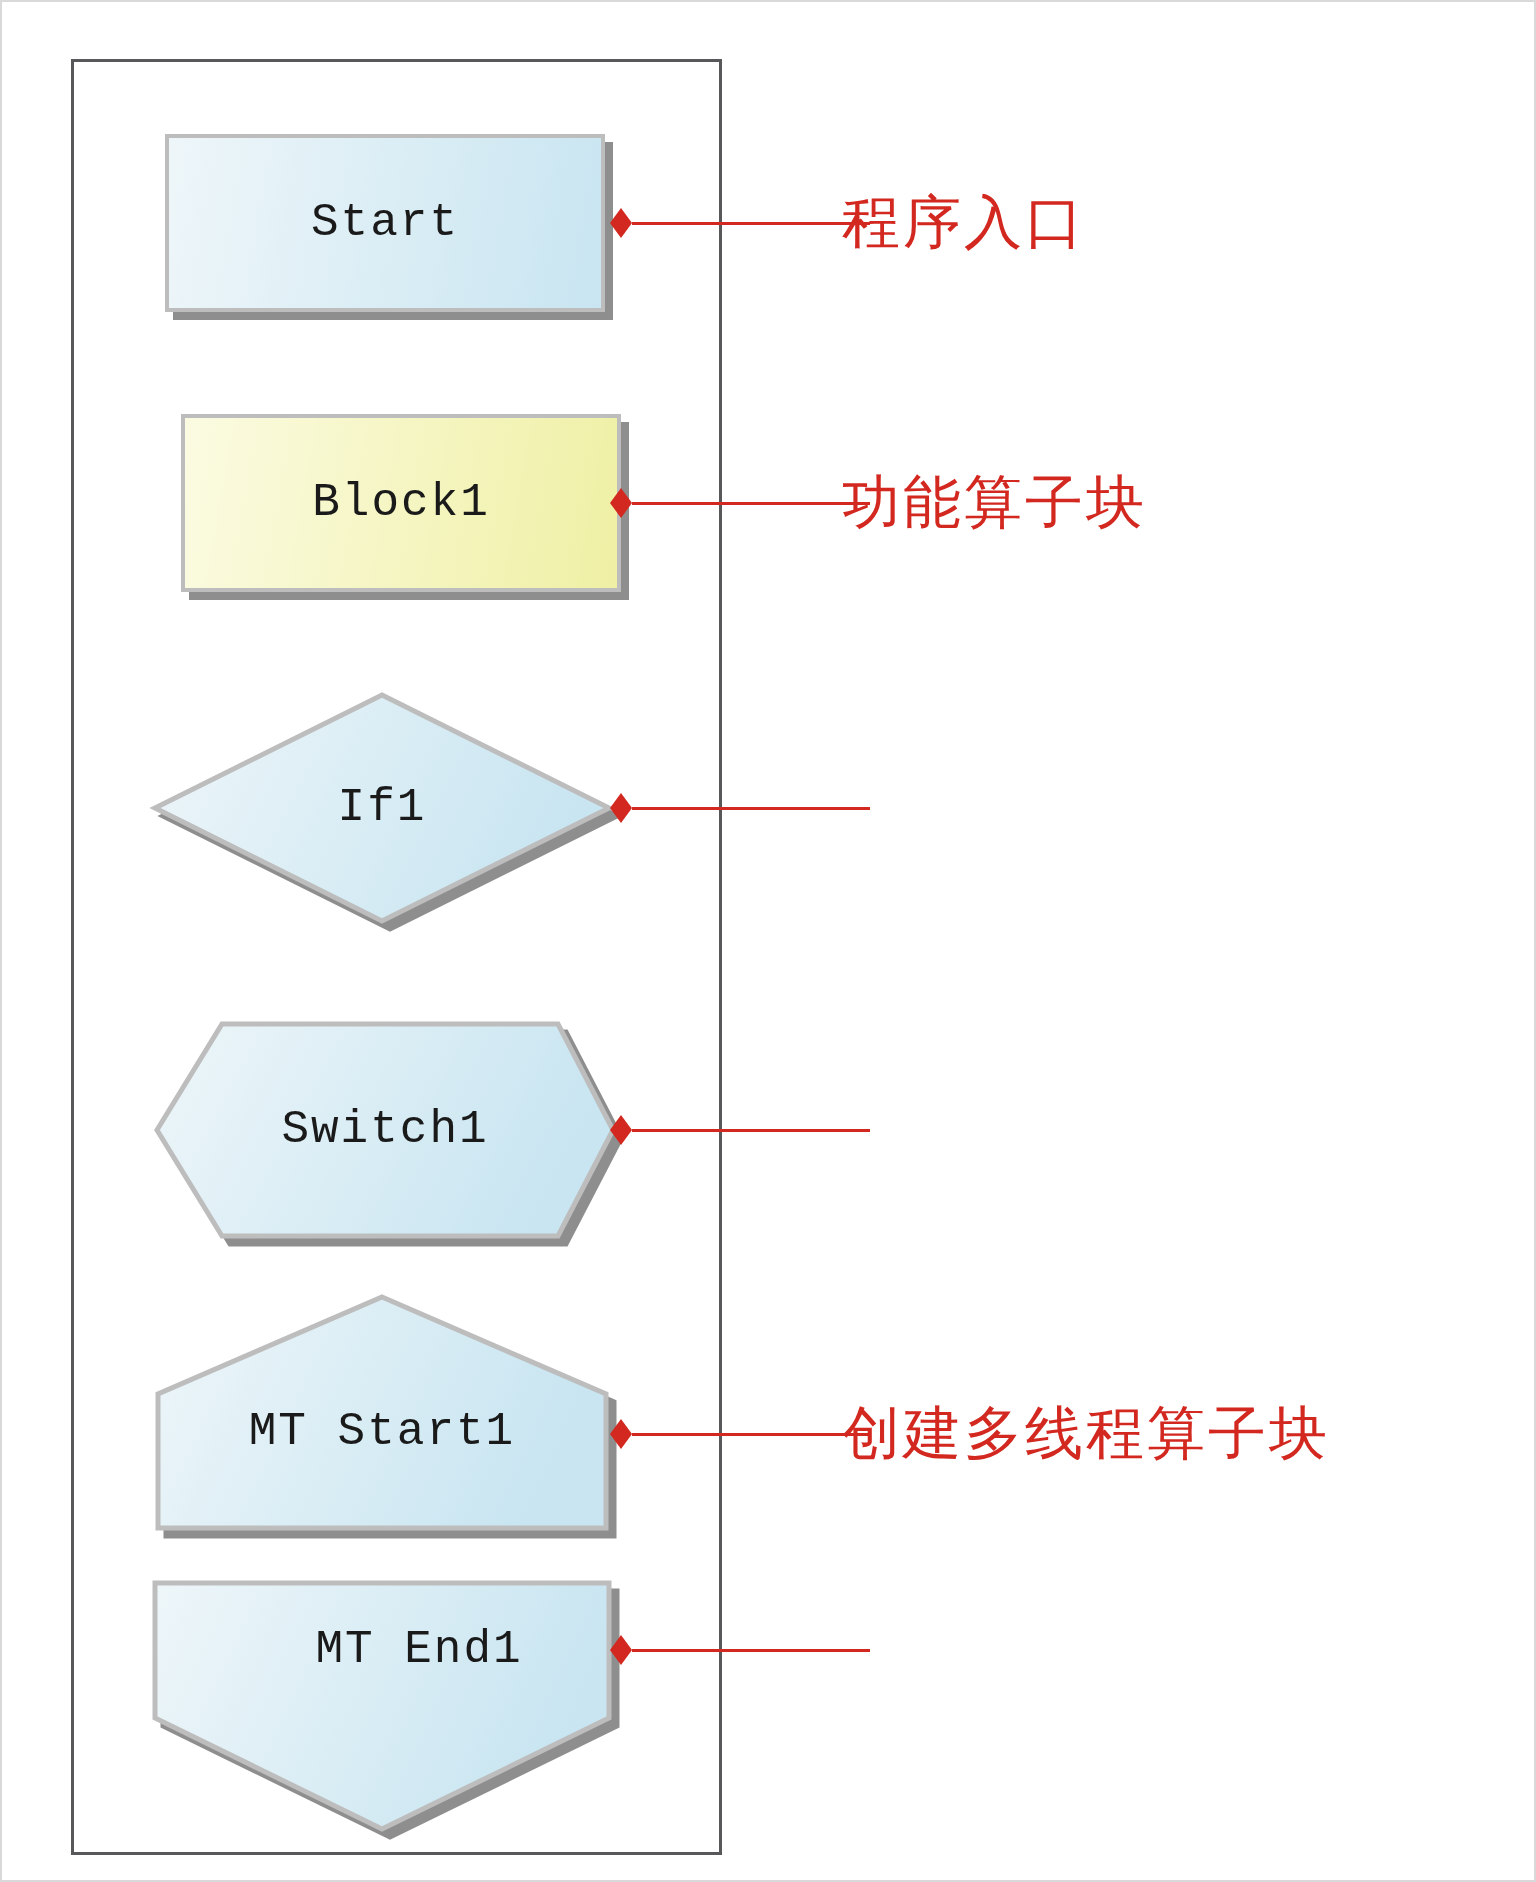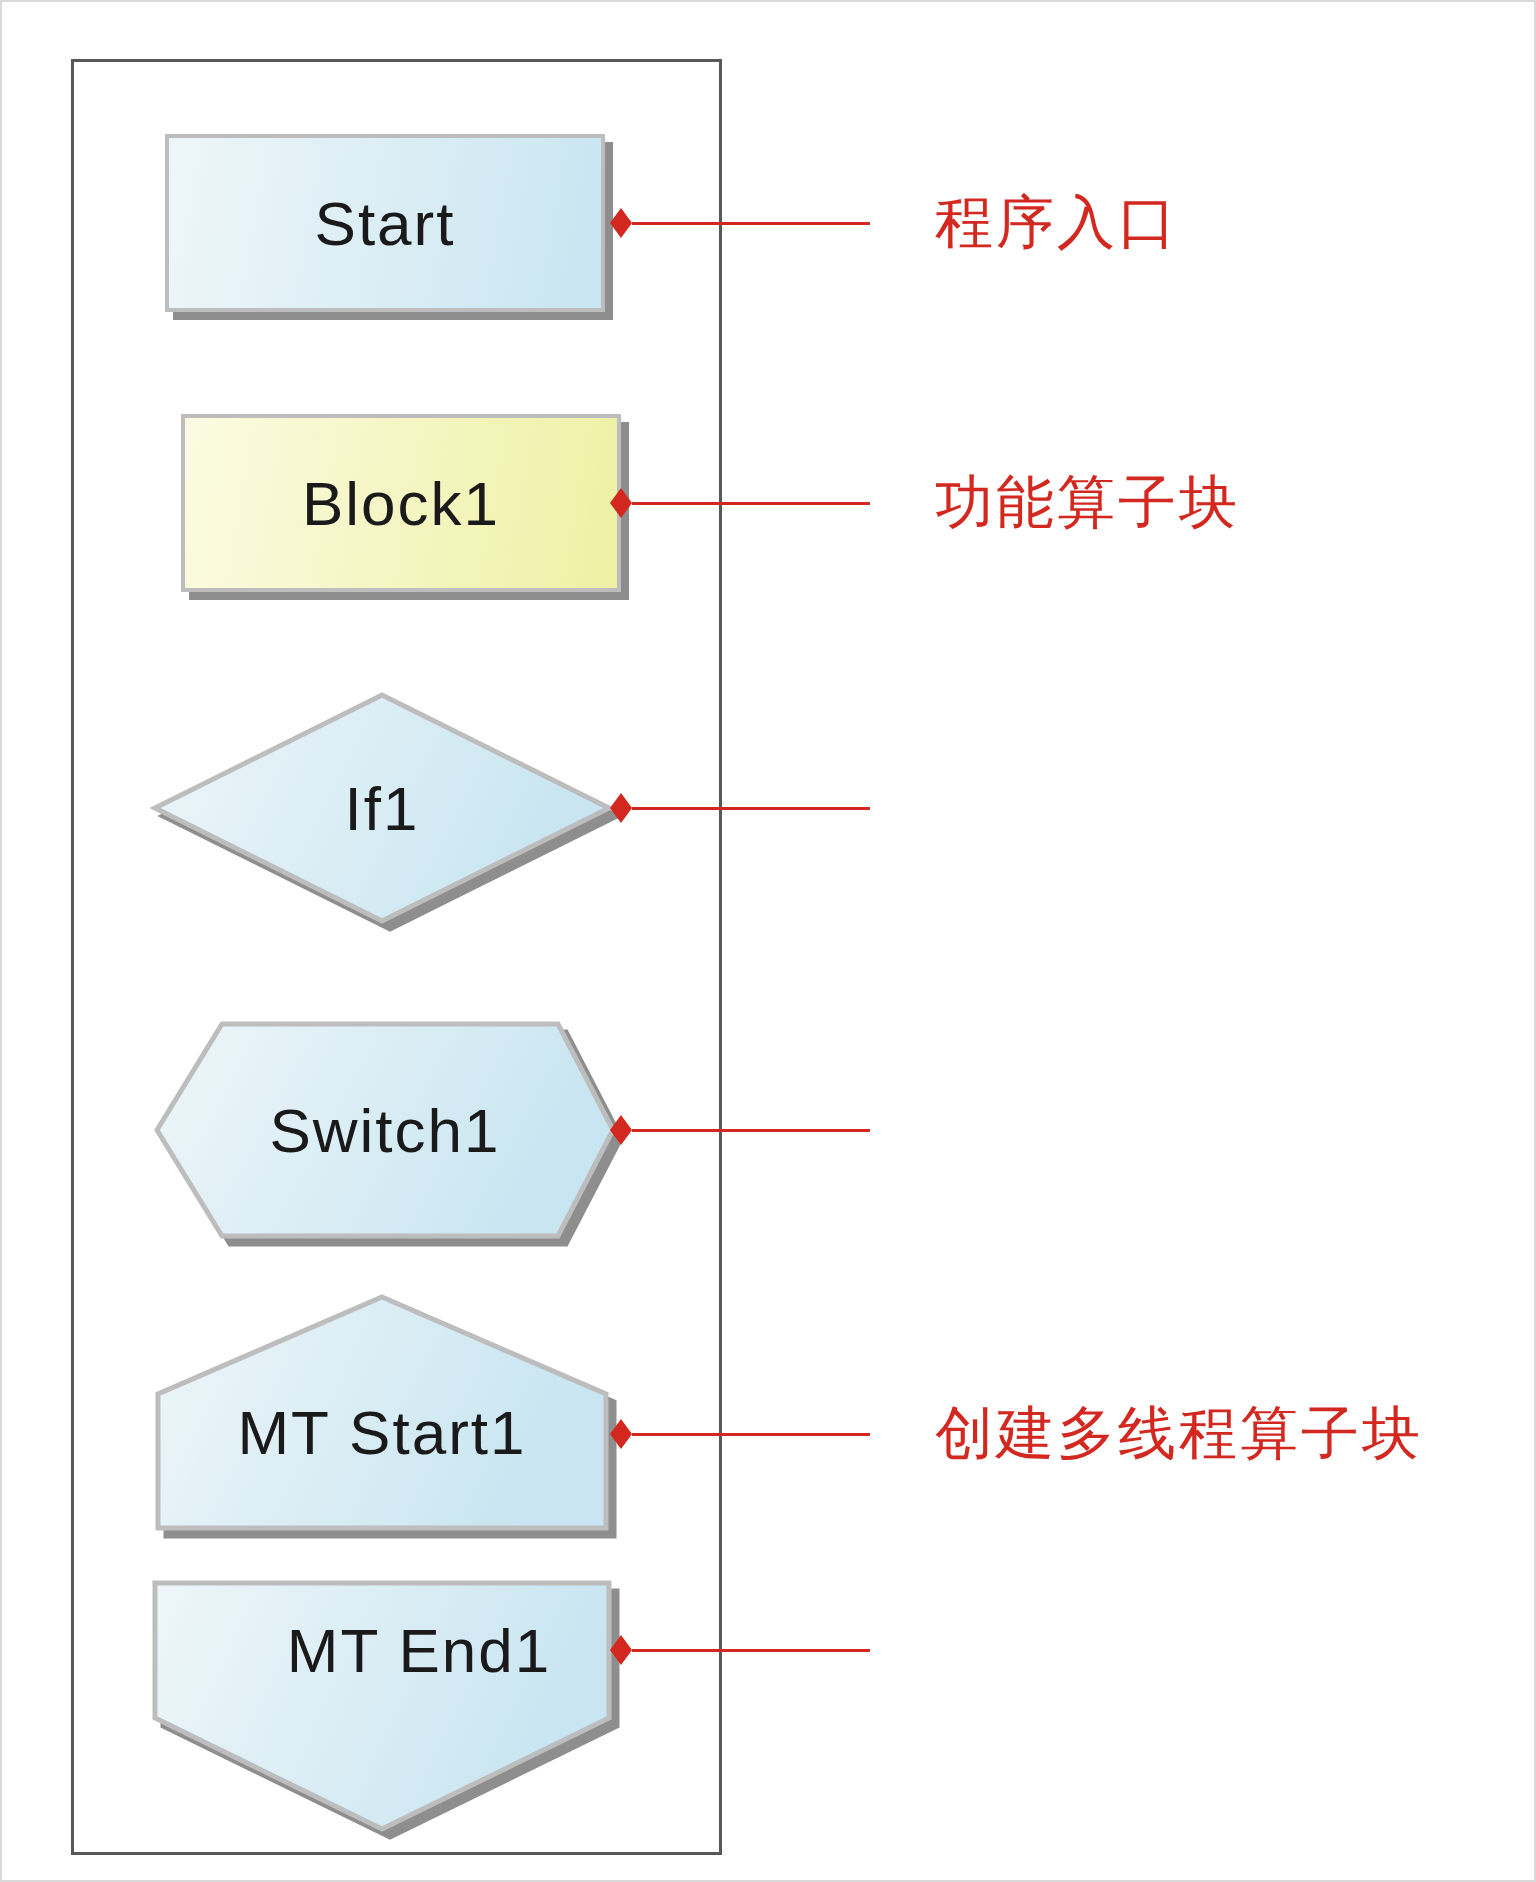--- a/index.html
+++ b/index.html
@@ -14,36 +14,36 @@
     box-sizing:border-box; border:3px solid #58585a; background:#ffffff;
   }
   .shape-rect {
     position:absolute; box-sizing:border-box;
     border:4px solid #bdbdbd; box-shadow:8px 8px 0 #8e8e8e;
     display:flex; align-items:center; justify-content:center;
   }
   .rect-blue   { background:linear-gradient(100deg,#eef6f9 0%,#c8e5f1 100%); }
   .rect-yellow { background:linear-gradient(100deg,#fbfbe2 0%,#eff0a4 100%); }
   .shape-label {
-    font-family:Liberation Sans, sans-serif;
-    font-size:62px; color:#1a1a1a; letter-spacing:2px; white-space:nowrap;
+    font-family:Liberation Mono, monospace;
+    font-size:46px; color:#1a1a1a; letter-spacing:2px; white-space:nowrap;
   }
   .svg-shape { position:absolute; overflow:visible; filter:drop-shadow(8px 8px 0 #8e8e8e); }
   .svg-label-layer {
     position:absolute; display:flex; align-items:center; justify-content:center;
     pointer-events:none;
     text-align:center;
   }
   .conn-diamond {
     position:absolute; width:22px; height:30px; background:#d3281f;
     clip-path:polygon(50% 0, 100% 50%, 50% 100%, 0 50%);
   }
   .conn-line { position:absolute; height:3px; background:#d3281f; }
   .annotation {
-    position:absolute; left:933px; transform:translateY(-54%);
+    position:absolute; left:840px; transform:translateY(-54%);
     font-family:"DejaVu Sans", sans-serif;
     font-size:58px; color:#d3281f; white-space:nowrap; letter-spacing:3px;
   }
 </style>
 </head>
 <body>
 
 <div id="page">
 
   <div id="container-box"></div>

